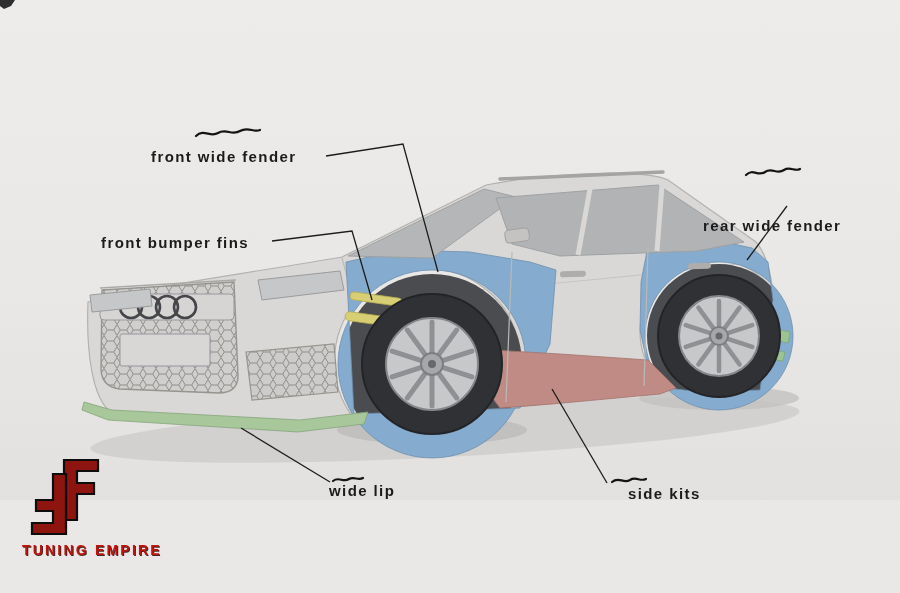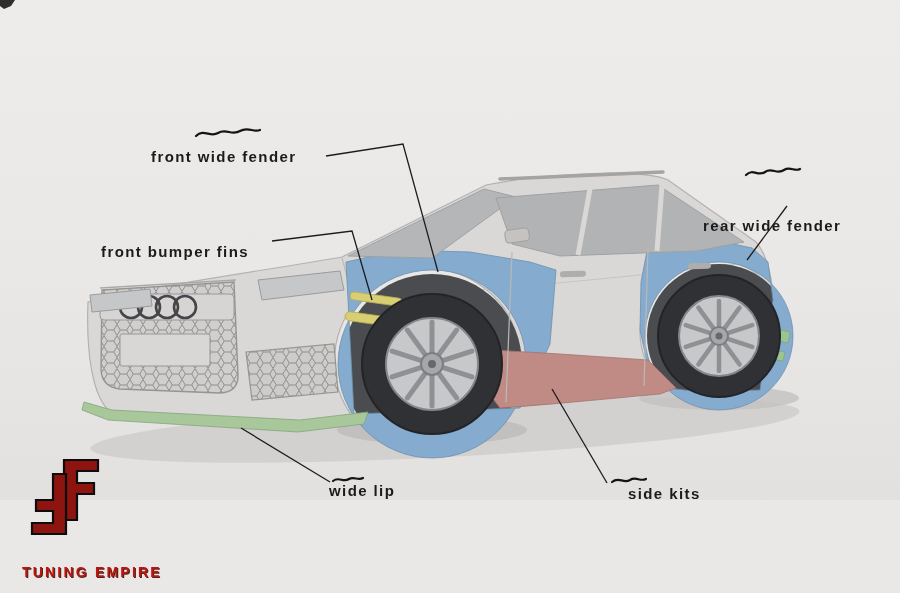--- a/index.html
+++ b/index.html
@@ -12,26 +12,26 @@
     position:relative;width:900px;height:500px;
     background:linear-gradient(180deg,#edecea 0%,#e9e8e6 55%,#e2e1df 100%);
   }
   svg.scene{position:absolute;left:0;top:0;width:900px;height:593px;}
   .part-label{
     position:absolute;
     font-size:15px;font-weight:bold;color:#1b1b1b;
     letter-spacing:1.4px;white-space:nowrap;
   }
   #lbl-front-wide-fender{left:151px;top:148px;}
-  #lbl-front-bumper-fins{left:101px;top:234px;margin-top:9px;}
+  #lbl-front-bumper-fins{left:101px;top:234px;}
   #lbl-rear-wide-fender{left:703px;top:181px;margin-top:36px;}
   #lbl-front-lip{left:329px;top:482px;}
   #lbl-side-kits{left:628px;top:485px;}
   .brand-name{
-    position:absolute;left:22px;top:564px;
+    position:absolute;left:22px;top:542px;
     font-size:14px;font-weight:bold;letter-spacing:2.2px;
     color:#c0140c;text-shadow:1px 1px 0 rgba(42,6,3,.85);
     white-space:nowrap;
   }
 </style>
 </head>
 <body>
 
 <div class="stage">
 

